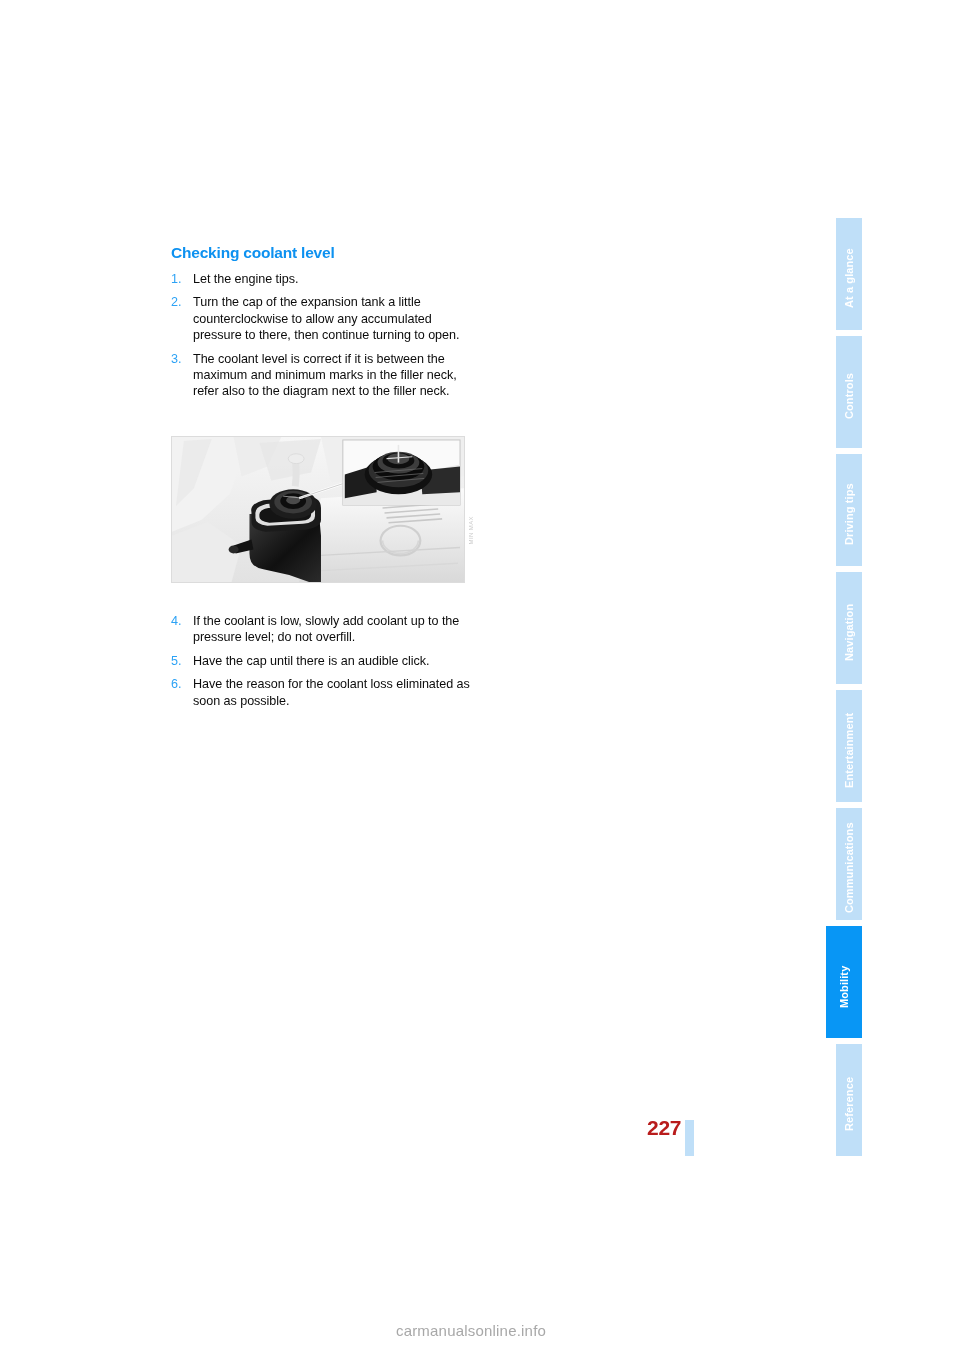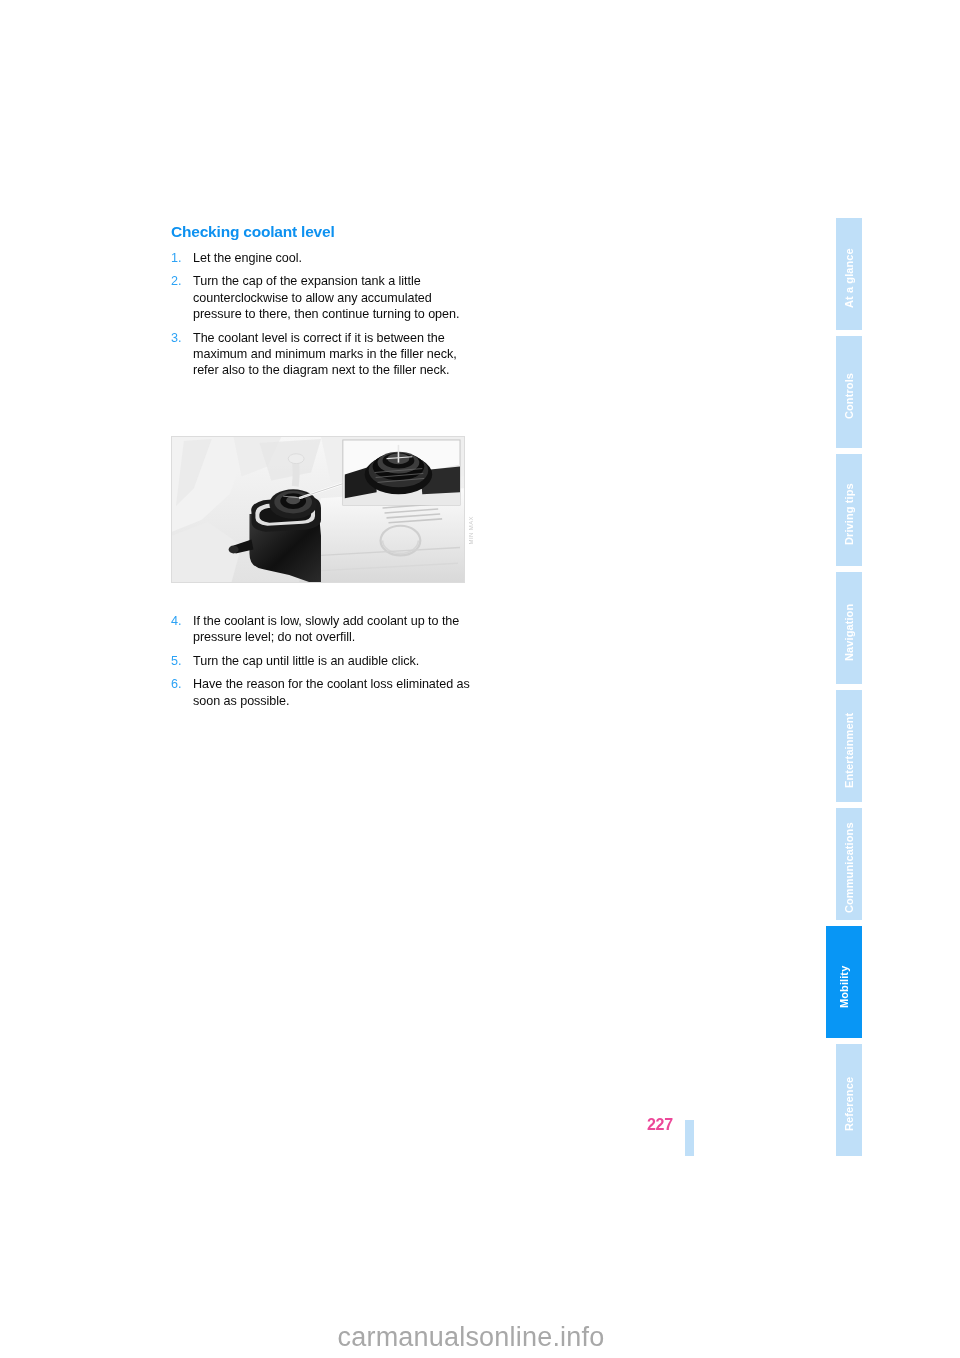--- a/index.html
+++ b/index.html
@@ -14,21 +14,21 @@
     position: relative;
     width: 960px;
     height: 1358px;
     background: #ffffff;
   }
 
   
   .content {
     position: absolute;
     left: 171px;
-    top: 223px;
+    top: 244px;
     width: 300px;
   }
   .section-title {
     color: #0d91f0;
     font-size: 15.5px;
     font-weight: bold;
     letter-spacing: -0.2px;
     margin-bottom: 9px;
   }
   .step-list { list-style: none; }
@@ -109,60 +109,60 @@
     left: 0px;
     width: 36px;
     padding-bottom: 10px;
   }
 
   
   .page-number {
     position: absolute;
     left: 647px;
     top: 1116px;
-    font-size: 16px;
+    font-size: 21px;
     font-weight: bold;
-    color: #ec4899;
+    color: #b91c1c;
     letter-spacing: -0.3px;
   }
   .page-number-bar {
     position: absolute;
     left: 685px;
     top: 1120px;
     width: 9px;
     height: 36px;
     background: #bfdff8;
   }
 
   
   .watermark {
     position: absolute;
     left: 0;
     top: 1322px;
     width: 960px;
     text-align: center;
-    font-size: 27px;
+    font-size: 15px;
     color: #a8a8a8;
     letter-spacing: 0.2px;
     padding-right: 18px;
   }
 </style>
 </head>
 <body>
 
 <div class="page">
 
   <div class="content">
 
     <div class="section-title">Checking coolant level</div>
 
     <ol class="step-list">
       <li class="step">
         <span class="step-num">1.</span>
-        <span class="step-text">Let the engine cool.</span>
+        <span class="step-text">Let the engine tips.</span>
       </li>
       <li class="step">
         <span class="step-num">2.</span>
         <span class="step-text">Turn the cap of the expansion tank a little counterclockwise to allow any accumulated pressure to there, then continue turning to open.</span>
       </li>
       <li class="step">
         <span class="step-num">3.</span>
         <span class="step-text">The coolant level is correct if it is between the maximum and minimum marks in the filler neck, refer also to the diagram next to the filler neck.</span>
       </li>
     </ol>
@@ -255,21 +255,21 @@
   <div class="figure-code">MIN MAX</div>
 
   <div class="content steps-lower" style="top:600px;">
     <ol class="step-list">
       <li class="step">
         <span class="step-num">4.</span>
         <span class="step-text">If the coolant is low, slowly add coolant up to the pressure level; do not overfill.</span>
       </li>
       <li class="step">
         <span class="step-num">5.</span>
-        <span class="step-text">Turn the cap until little is an audible click.</span>
+        <span class="step-text">Have the cap until there is an audible click.</span>
       </li>
       <li class="step">
         <span class="step-num">6.</span>
         <span class="step-text">Have the reason for the coolant loss eliminated as soon as possible.</span>
       </li>
     </ol>
   </div>
 
   <div class="tab-rail">
     <div class="tab" style="top:0px;height:112px;">

